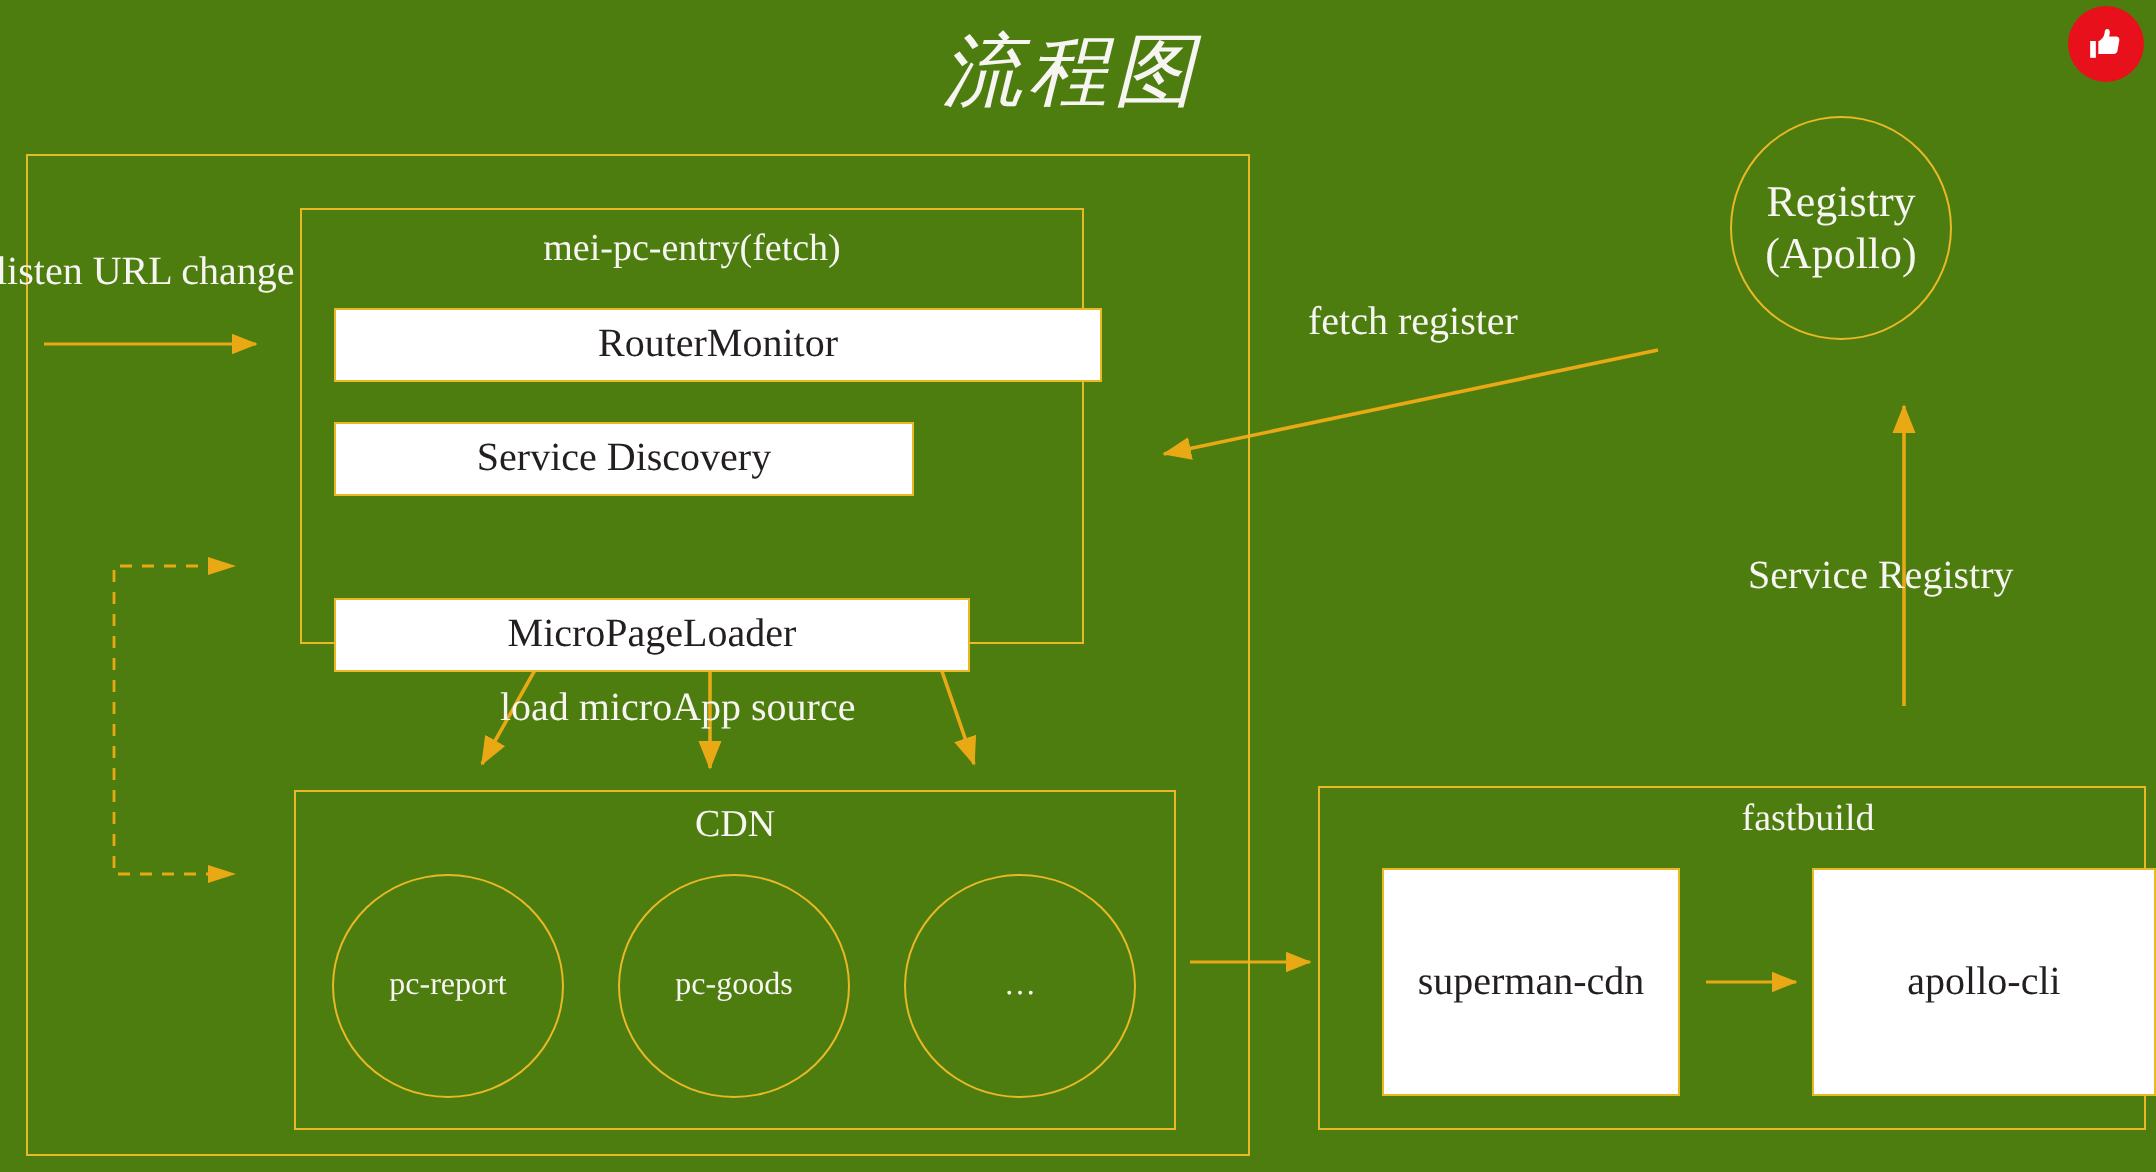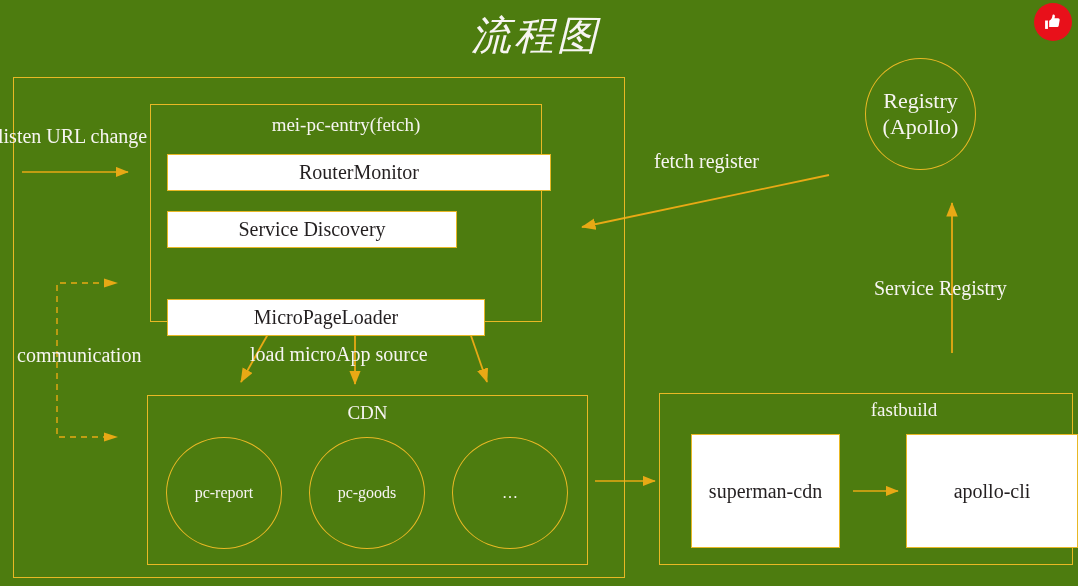--- a/index.html
+++ b/index.html
@@ -183,18 +183,17 @@
   <div class="box-title" id="fastbuild-title">fastbuild</div>
   <div class="white-box" id="superman-cdn-box">superman-cdn</div>
   <div class="white-box" id="apollo-cli-box">apollo-cli</div>
 
   <div class="circle" id="registry-circle">
     <span>Registry</span>
     <span>(Apollo)</span>
   </div>
 
   <div class="lbl" id="listen-url-label">listen URL change</div>
-  <div class="lbl" id="communication-label">communication</div>
   <div class="lbl" id="load-microapp-label">load microApp source</div>
   <div class="lbl" id="fetch-register-label">fetch register</div>
   <div class="lbl" id="service-registry-label">Service Registry</div>
 
 </div>
 
 </body></html>

